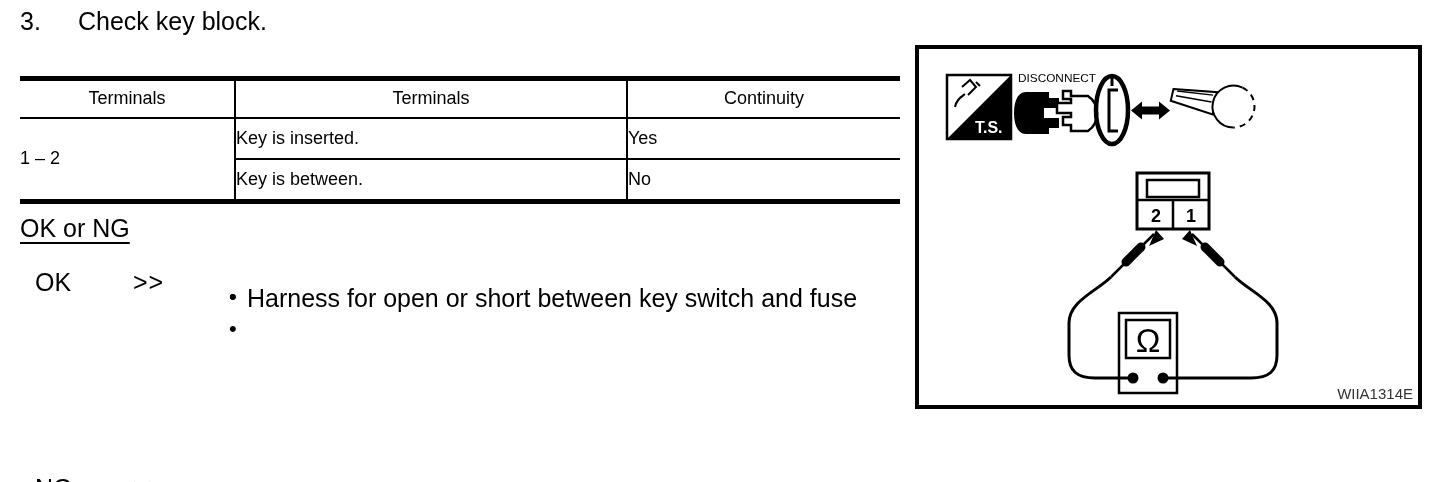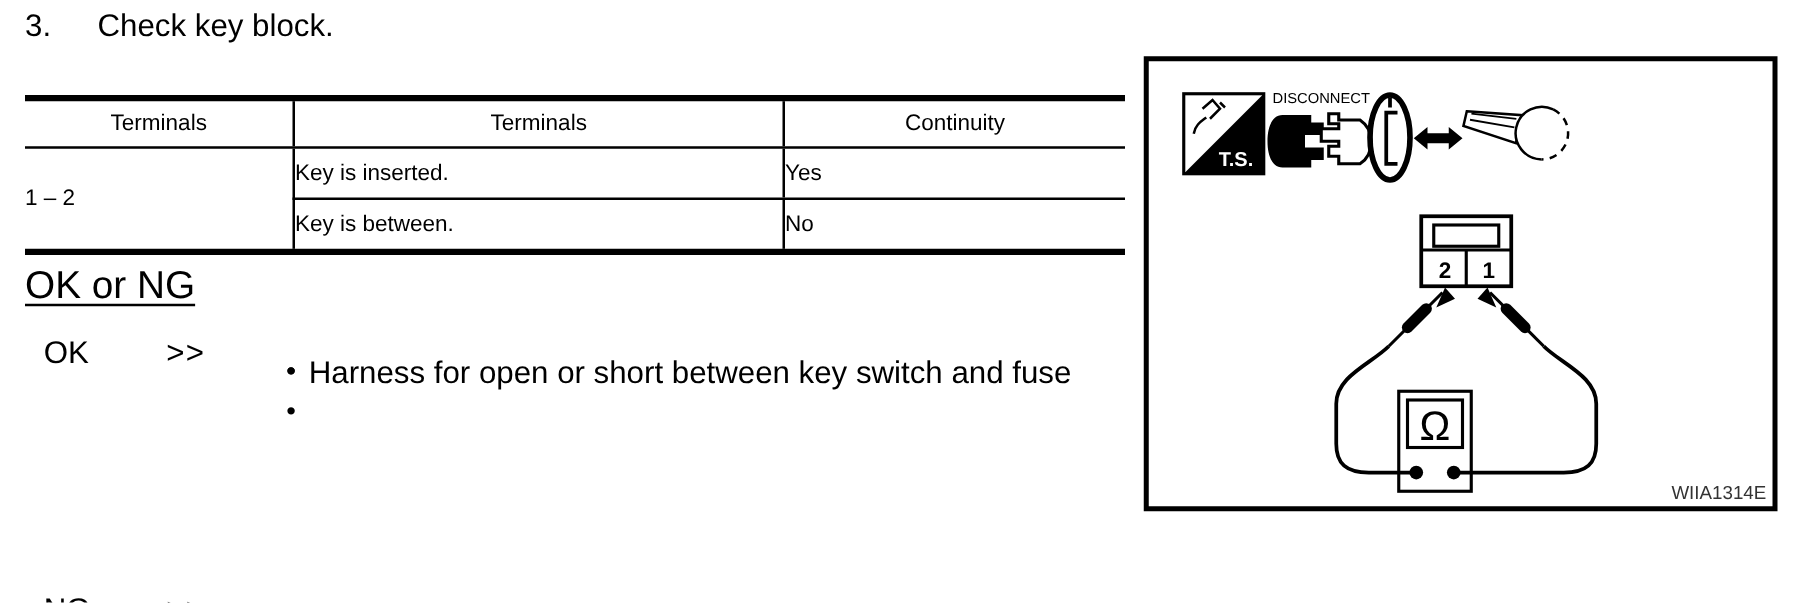--- a/index.html
+++ b/index.html
@@ -22,21 +22,21 @@
     font-weight:normal;vertical-align:middle;padding:0;
   }
   table.cont tr.head{height:39px;}
   table.cont tr.r1{height:41px;}
   table.cont tr.r2{height:43px;}
   .bL{border-left:2px solid #000;}
   tr.head th{border-bottom:2px solid #000;}
   tr.r1 td.rb{border-bottom:2px solid #000;}
   
   .okng-heading{
-    position:absolute;left:20px;top:212px;font-size:31px;line-height:32px;
+    position:absolute;left:20px;top:212px;font-size:25px;line-height:32px;
     text-decoration:underline;text-decoration-thickness:2px;text-underline-offset:5px;
   }
   .result-line{position:absolute;left:20px;width:880px;height:32px;font-size:25px;line-height:32px;}
   .line-ok{top:266px;}
   .line-ng{top:424px;margin-top:48px;}
   .res-label{position:absolute;left:15px;}
   .res-sep{position:absolute;left:113px;letter-spacing:1px;}
   .res-action-ok{position:absolute;left:180px;}
   .res-action-ng{position:absolute;left:155px;}
   

